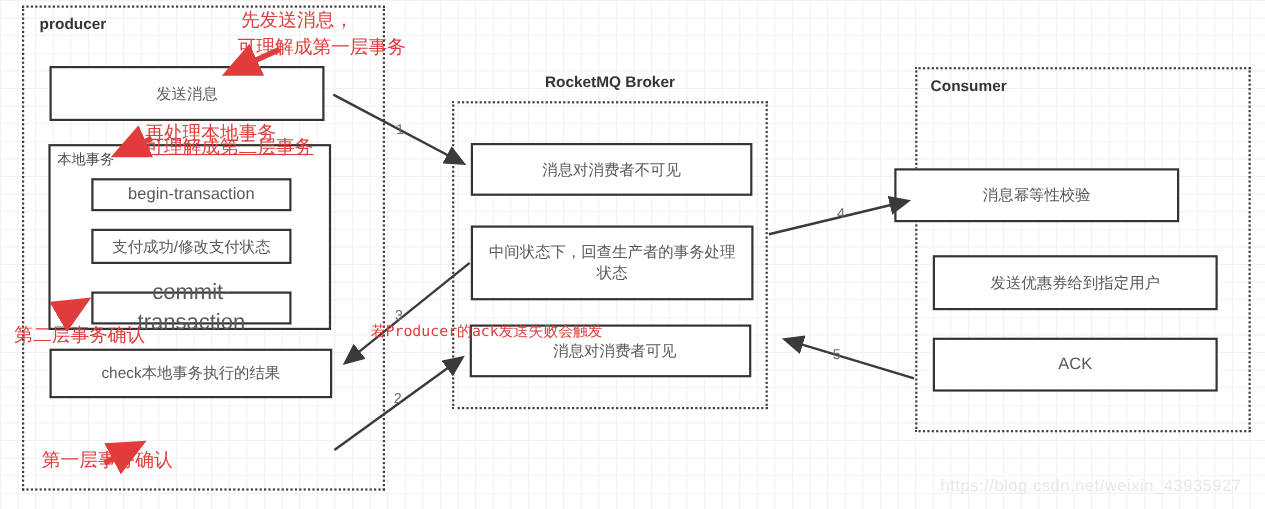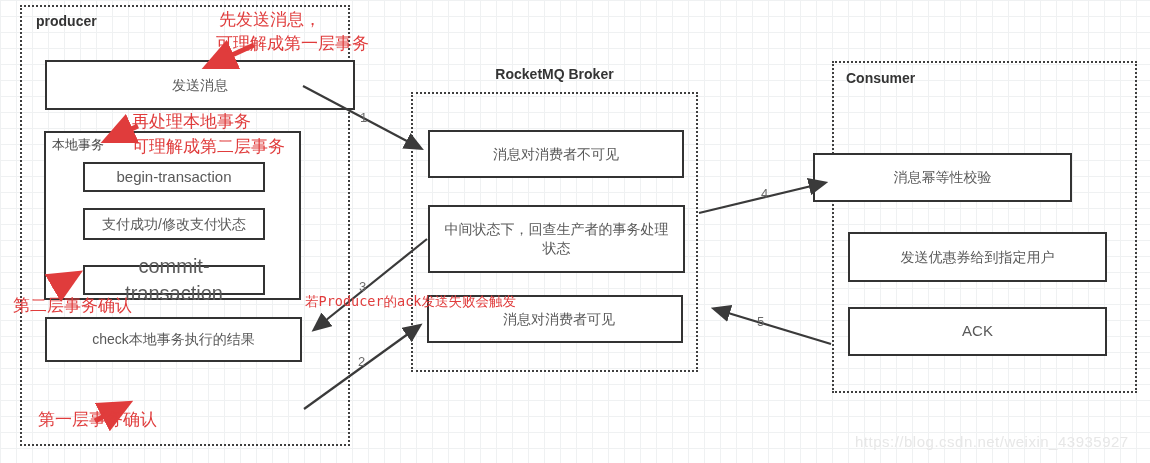--- a/index.html
+++ b/index.html
@@ -50,21 +50,21 @@
   }
   .red{
     position:absolute;
     color:#e03c3c;
     font-family:"DejaVu Serif","Liberation Serif",serif;
     font-size:17px;
     white-space:nowrap;
     line-height:1.2;
     z-index:6;
   }
-  .red.small{font-size:13.5px;}
+  .red.small{font-size:13.5px;margin-left:32px;}
   .numlabel{
     position:absolute;
     font-size:13px;
     color:#6b6b6b;
     z-index:7;
     white-space:nowrap;
   }
   svg.overlay{
     position:absolute;
     left:0;top:0;
@@ -85,21 +85,21 @@
 </head>
 <body>
 
 <div class="canvas">
 
   <div class="watermark">https://blog.csdn.net/weixin_43935927</div>
 
   <div class="dashedbox" style="left:20px;top:5px;width:330px;height:441px;"></div>
   <div class="grouptitle" style="left:36px;top:13px;">producer</div>
 
-  <div class="node" style="left:45px;top:60px;width:310px;height:50px;">发送消息</div>
+  <div class="node" style="left:45px;top:60px;width:250px;height:50px;">发送消息</div>
 
   <div class="node" style="left:44px;top:131px;width:257px;height:169px;justify-content:flex-start;align-items:flex-start;"></div>
   <div class="innerlabel" style="left:52px;top:136px;">本地事务</div>
 
   <div class="node" style="left:83px;top:162px;width:182px;height:30px;font-size:15px;">begin-transaction</div>
   <div class="node" style="left:83px;top:208px;width:182px;height:32px;">支付成功/修改支付状态</div>
   <div class="node" style="left:83px;top:265px;width:182px;height:30px;font-size:20px;">commit-transaction</div>
 
   <div class="node" style="left:45px;top:317px;width:257px;height:45px;">check本地事务执行的结果</div>
 
@@ -113,21 +113,21 @@
   <div class="dashedbox" style="left:832px;top:61px;width:305px;height:332px;"></div>
   <div class="grouptitle" style="left:846px;top:70px;">Consumer</div>
 
   <div class="node" style="left:813px;top:153px;width:259px;height:49px;">消息幂等性校验</div>
   <div class="node" style="left:848px;top:232px;width:259px;height:50px;">发送优惠券给到指定用户</div>
   <div class="node" style="left:848px;top:307px;width:259px;height:49px;font-size:15px;">ACK</div>
 
   <div class="red" style="left:219px;top:9px;">先发送消息，</div>
   <div class="red" style="left:216px;top:33px;">可理解成第一层事务</div>
   <div class="red" style="left:132px;top:111px;">再处理本地事务</div>
-  <div class="red" style="left:132px;top:136px;">可理解成第二层事务</div>
+  <div class="red" style="left:132px;top:124px;text-decoration:underline;">可理解成第二层事务</div>
   <div class="red" style="left:13px;top:295px;">第二层事务确认</div>
   <div class="red" style="left:38px;top:409px;">第一层事务确认</div>
   <div class="red small" style="left:305px;top:293px;font-family:'DejaVu Sans Mono','Liberation Mono',monospace;">若Producer的ack发送失败会触发</div>
 
   <span class="numlabel" style="left:360px;top:110px;">1</span>
   <span class="numlabel" style="left:358px;top:354px;">2</span>
   <span class="numlabel" style="left:359px;top:279px;">3</span>
   <span class="numlabel" style="left:761px;top:186px;">4</span>
   <span class="numlabel" style="left:757px;top:314px;">5</span>
 

